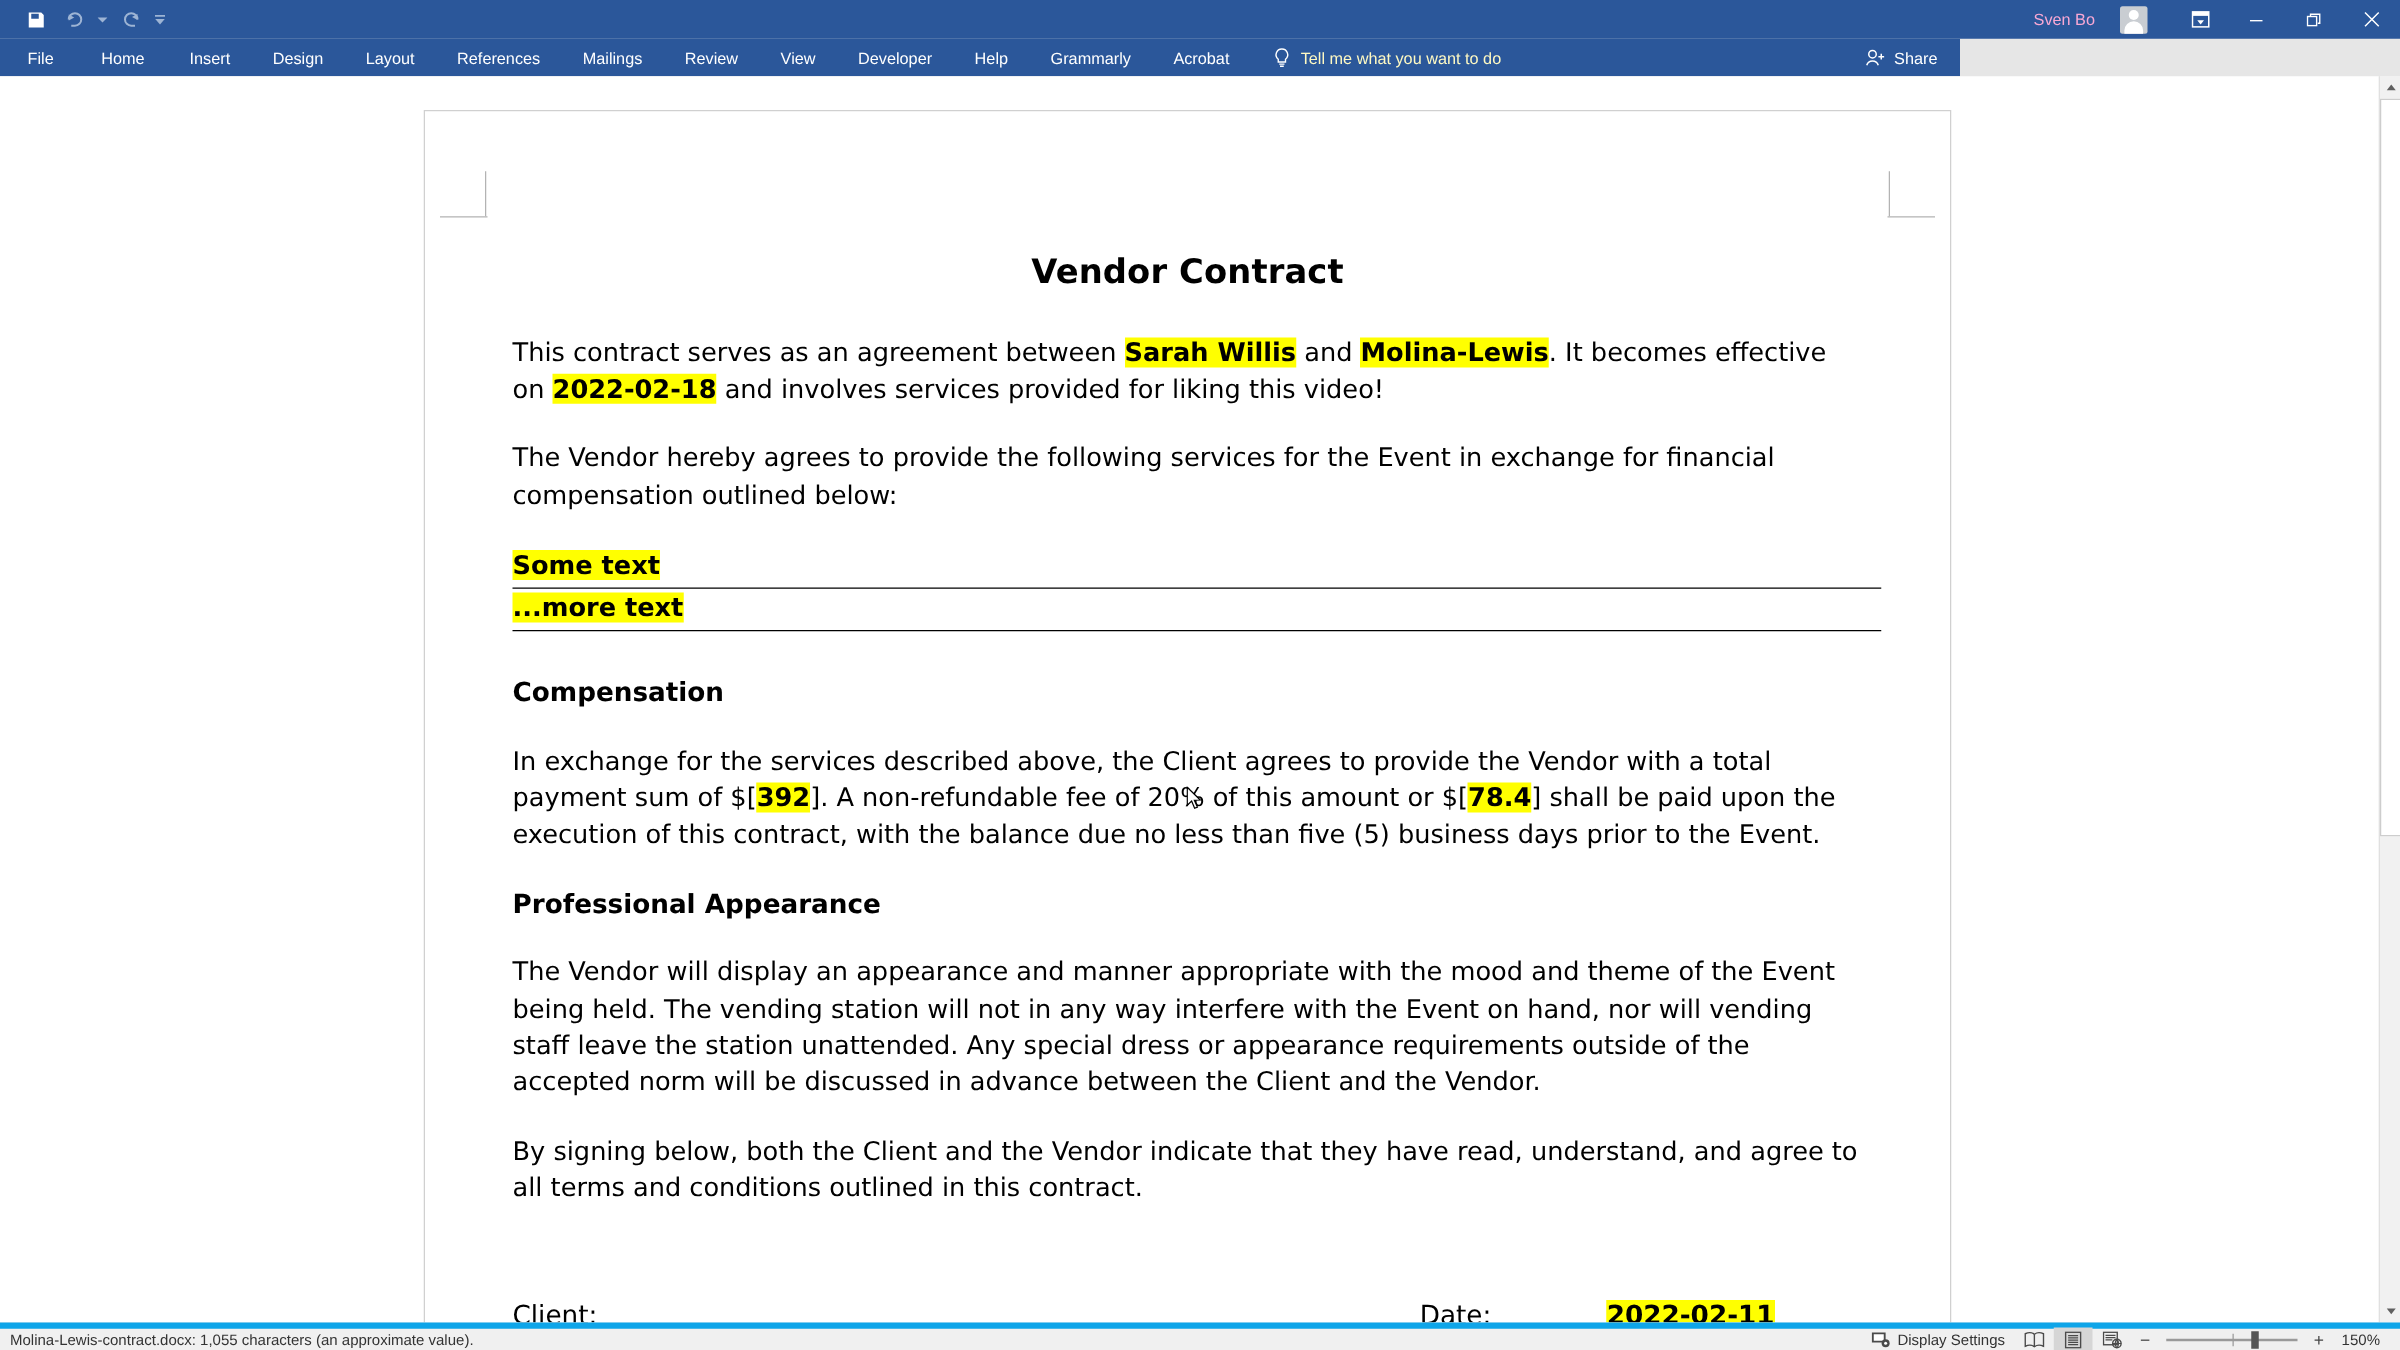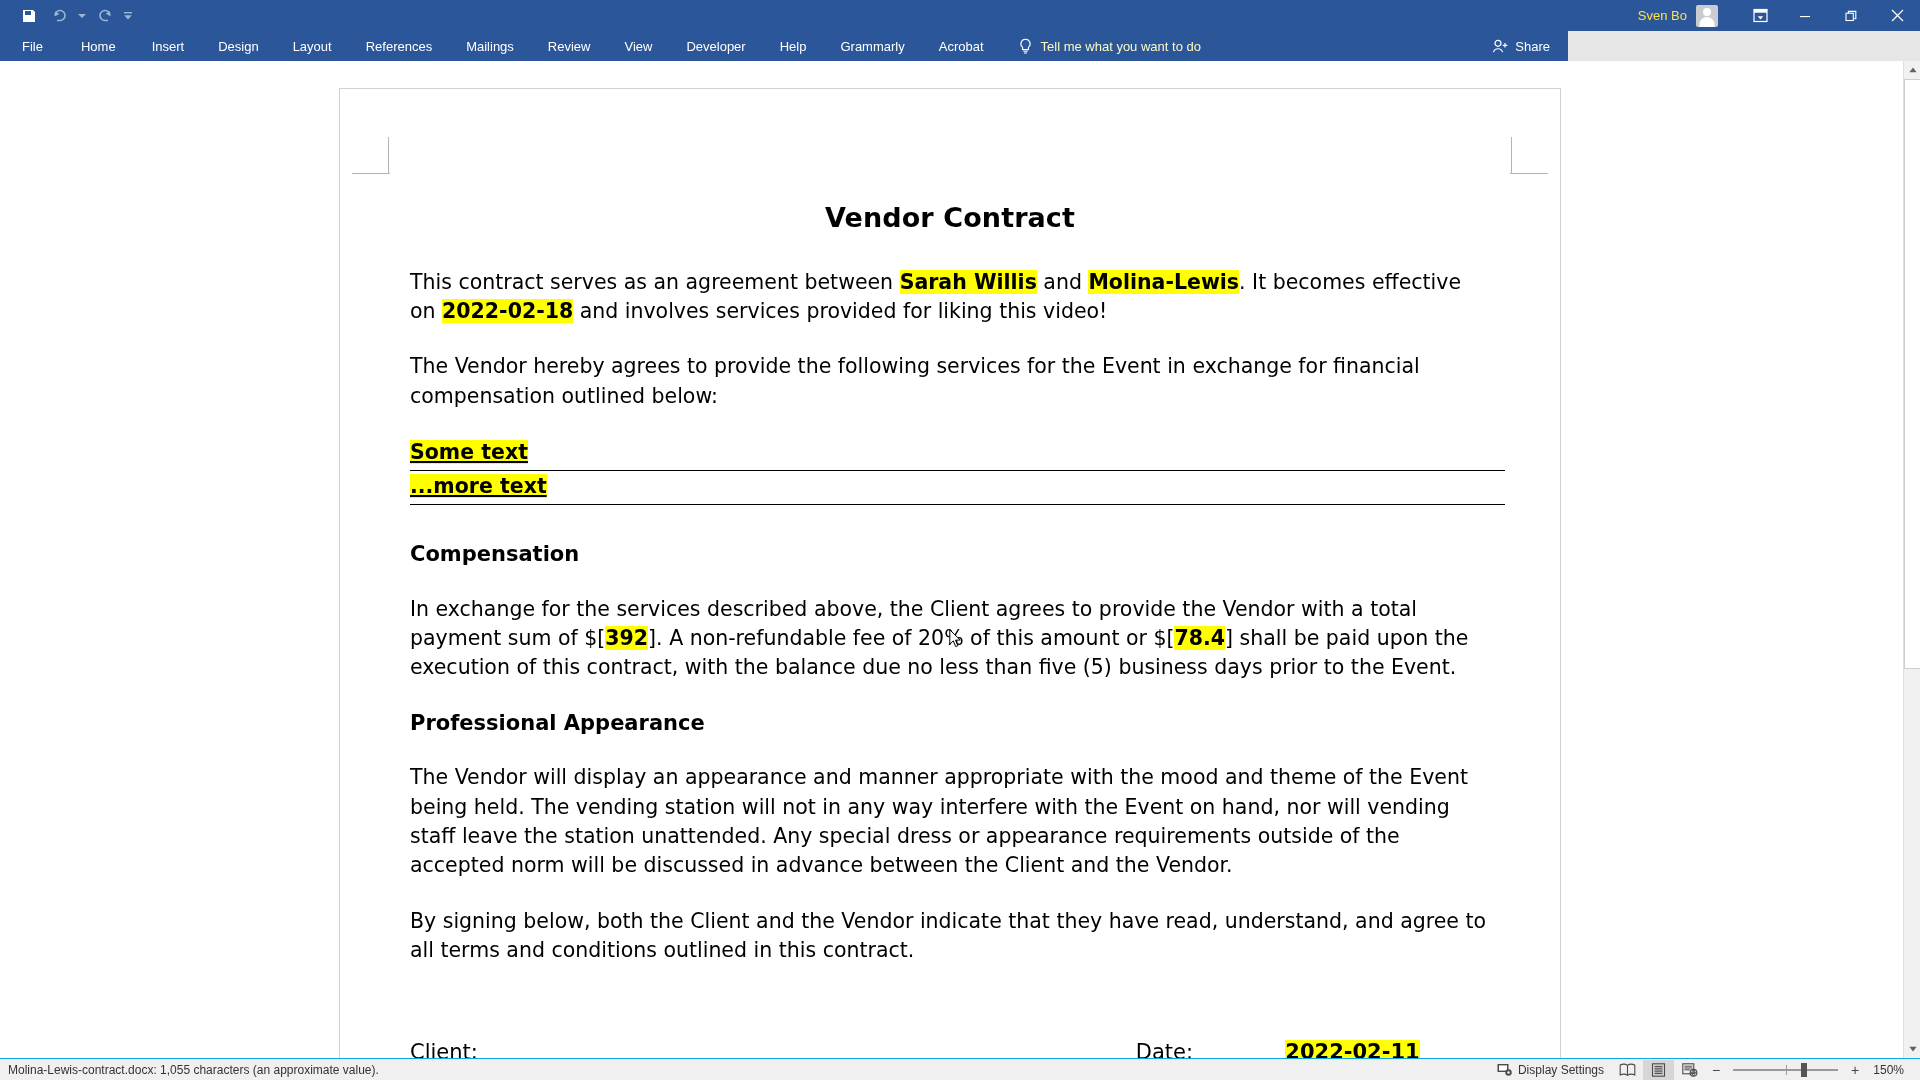--- a/index.html
+++ b/index.html
@@ -22,21 +22,21 @@
   }
   .qat-btn svg{ display:block; }
   .qat-caret{ width:16px; height:28px; display:flex; align-items:center; justify-content:center; cursor:pointer;}
   .title-center{
     position:absolute; left:0; width:1920px; text-align:center;
     color:#ffffff; font-size:13.5px; letter-spacing:.1px; pointer-events:none;
   }
   .title-right{
     margin-left:auto; display:flex; align-items:center; height:31px; padding-right:0px;
   }
-  .user-name{ color:#fde047; font-size:13px; margin-right:9px; }
+  .user-name{ color:#f9a8d4; font-size:13px; margin-right:20px; }
   .avatar{
     width:22px; height:22px; background:#c9cdd2; border-radius:2px;
     position:relative; overflow:hidden; margin-right:20px;
   }
   .avatar:before{
     content:""; position:absolute; left:50%; top:3px; transform:translateX(-50%);
     width:8px; height:8px; border-radius:50%; background:#ffffff;
   }
   .avatar:after{
     content:""; position:absolute; left:50%; top:12px; transform:translateX(-50%);
@@ -85,21 +85,21 @@
     font-size:20.5px; color:#000000; line-height:1.43;
   }
   .doc-title{
     text-align:center; font-size:27px; font-weight:bold; margin-bottom:30px;
     letter-spacing:.1px;
   }
   .para{ margin-bottom:26px; }
   .hl{ background:#ffff00; font-weight:bold; }
   .h2{ font-size:21px; font-weight:bold; margin-bottom:25px; }
 
-  .tbl{ width:1095px; margin:0 0 34px 0; border-collapse:collapse;text-decoration:underline; }
+  .tbl{ width:1095px; margin:0 0 34px 0; border-collapse:collapse; }
   .tbl td{
     border-bottom:1.3px solid #000; padding:1px 0 3px 0;
     font-weight:bold; font-size:20.5px;
   }
   .tbl td span{ background:#ffff00; }
 
   .sign-row{
     display:flex; align-items:flex-end; margin-top:72px; font-size:21px;
   }
   .sign-label{ width:110px; }
@@ -126,21 +126,21 @@
   .vs-track{ position:absolute; top:18px; bottom:18px; width:17px; background:#f1f1f1;}
   .vs-thumb{
     position:absolute; top:18px; left:0; width:17px; height:590px;
     background:#ffffff; border:1px solid #cdcdcd; cursor:pointer;
   }
   .vs-bottom{ position:absolute; bottom:0; }
 
   
   .statusbar{
     position:absolute; bottom:0; left:0; width:1920px; height:22px;
-    background:#f0f0f0; border-top:1px solid #0ea5e9;
+    background:#f0f0f0; border-top:5px solid #0ea5e9;
     display:flex; align-items:center; font-size:12px; color:#333;
   }
   .sb-left{ padding-left:8px; }
   .sb-right{ margin-left:auto; display:flex; align-items:center; padding-right:10px; gap:0; }
   .sb-item{ display:flex; align-items:center; gap:5px; padding:0 8px; height:22px; cursor:pointer;}
   .sb-view{ width:31px; height:20px; display:flex; align-items:center; justify-content:center; cursor:pointer;}
   .sb-view.active{ background:#d6d6d6; }
   .zoom-minus,.zoom-plus{ width:22px; text-align:center; cursor:pointer; font-size:14px; color:#444;}
   .zoom-track{
     width:105px; height:2px; background:#9a9a9a; position:relative; margin:0 6px;

